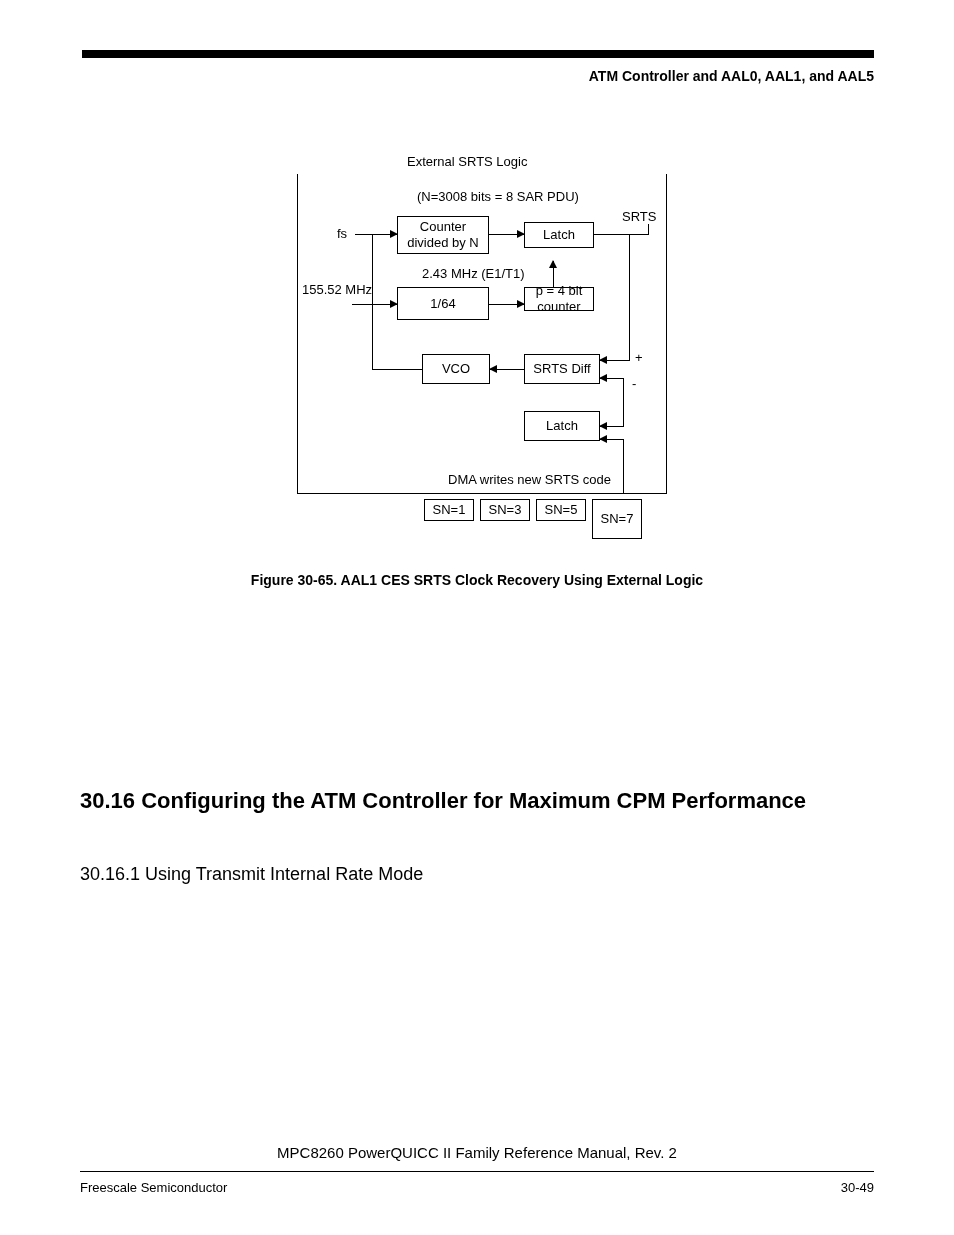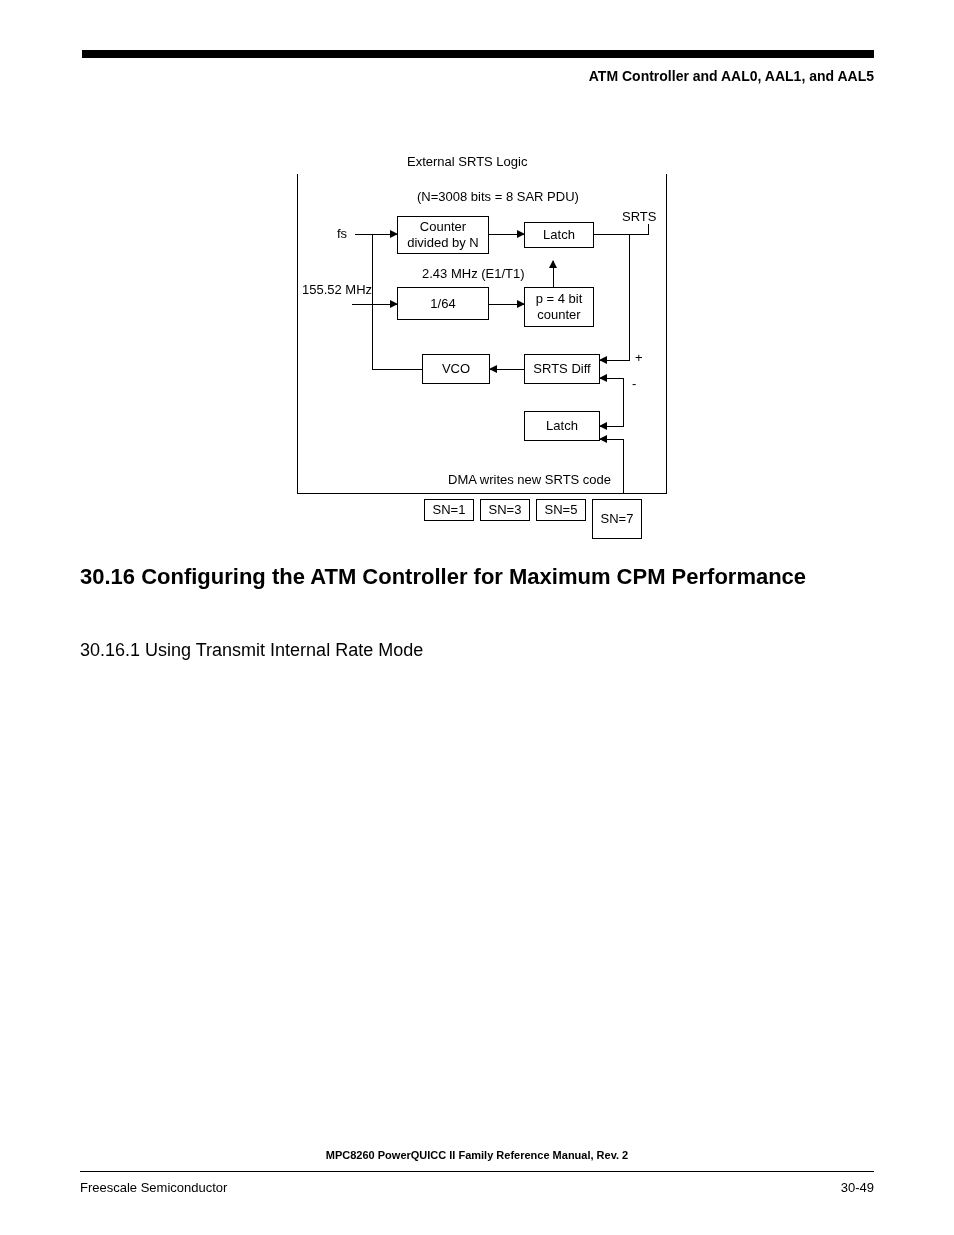--- a/index.html
+++ b/index.html
@@ -98,22 +98,22 @@
     }
     h3.subsection {
       font-size: 18px;
       font-weight: normal;
     }
     .footer {
       margin-top: auto;
       text-align: center;
     }
     .footer-title {
-      font-weight: bold;
-      font-size: 11px;
+      font-weight: normal;
+      font-size: 15px;
       margin-bottom: 10px;
     }
     .footer-line {
       height: 1px;
       background: #000;
       margin-bottom: 6px;
     }
     .footer-row {
       display: flex;
       justify-content: space-between;
@@ -155,21 +155,21 @@
       <div class="d-text" style="left:155px;top:112px;">2.43 MHz (E1/T1)</div>
       <div class="d-line d-arrow-u" style="left:286px;top:107px;width:1px;height:26px;"></div>
 
       <div class="d-text" style="left:35px;top:128px;">155.52 MHz</div>
       <div class="d-line d-arrow-r" style="left:85px;top:150px;width:45px;height:1px;"></div>
 
       <div class="d-box" style="left:130px;top:133px;width:92px;height:33px;">1/64</div>
 
       <div class="d-line d-arrow-r" style="left:222px;top:150px;width:35px;height:1px;"></div>
 
-      <div class="d-box" style="left:257px;top:133px;width:70px;height:40px;white-space:pre;">p = 4 bit
+      <div class="d-box" style="left:257px;top:133px;width:70px;height:24px;white-space:pre;">p = 4 bit
 counter</div>
 
       <div class="d-box" style="left:155px;top:200px;width:68px;height:30px;">VCO</div>
 
       <div class="d-line d-arrow-l" style="left:223px;top:215px;width:34px;height:1px;"></div>
 
       <div class="d-box" style="left:257px;top:200px;width:76px;height:30px;">SRTS Diff</div>
 
       <div class="d-line" style="left:105px;top:215px;width:50px;height:1px;"></div>
       <div class="d-line" style="left:105px;top:80px;width:1px;height:136px;"></div>
@@ -190,20 +190,21 @@
       <div class="d-text" style="left:181px;top:318px;">DMA writes new SRTS code</div>
 
       <div class="d-box" style="left:157px;top:345px;width:50px;height:22px;">SN=1</div>
       <div class="d-box" style="left:213px;top:345px;width:50px;height:22px;">SN=3</div>
       <div class="d-box" style="left:269px;top:345px;width:50px;height:22px;">SN=5</div>
       <div class="d-box" style="left:325px;top:345px;width:50px;height:40px;">SN=7</div>
 
     </div>
   </div>
 
+  <div class="figure-caption">Figure 30-65. AAL1 CES SRTS Clock Recovery Using External Logic</div>
 
   <h2 class="section">30.16  Configuring the ATM Controller for Maximum CPM Performance</h2>
   <h3 class="subsection">30.16.1  Using Transmit Internal Rate Mode</h3>
 
   <div class="footer">
     <div class="footer-title">MPC8260 PowerQUICC II Family Reference Manual, Rev. 2</div>
     <div class="footer-line"></div>
     <div class="footer-row">
       <span>Freescale Semiconductor</span>
       <span>30-49</span>

